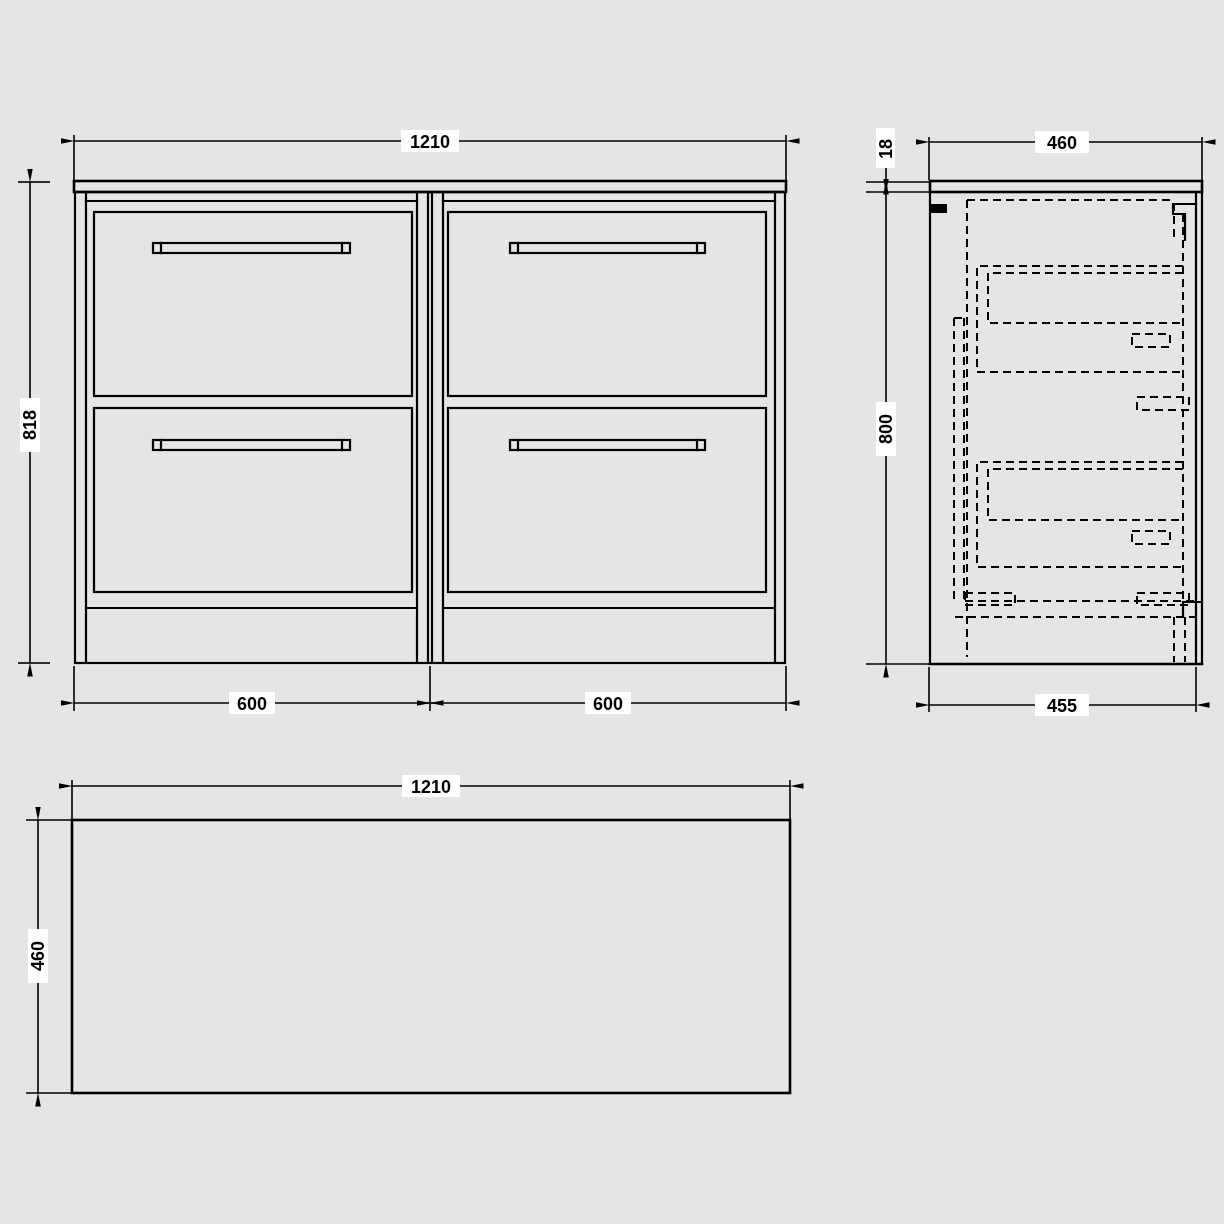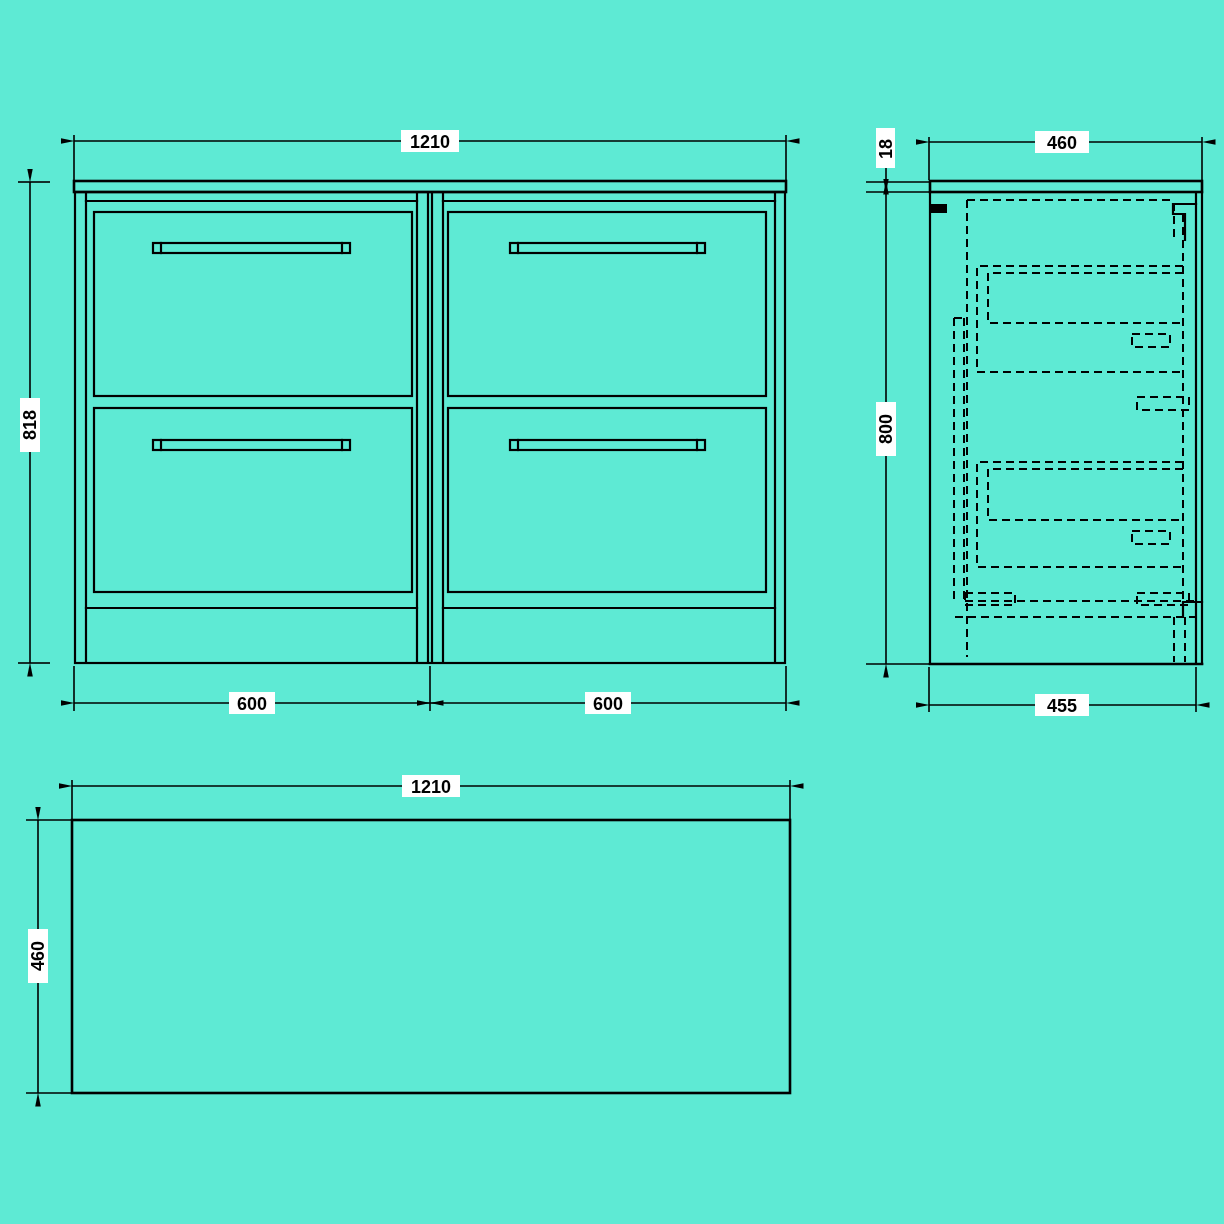--- a/index.html
+++ b/index.html
@@ -1,16 +1,16 @@
 <!DOCTYPE html>
 <html><head>
 <meta charset="utf-8">
 <style>
   html,body{margin:0;padding:0;background:#ffffff;}
-  .stage{position:relative;width:1224px;height:1224px;background:#5eead4;overflow:hidden;}
+  .stage{position:relative;width:1224px;height:1224px;background:#e5e5e5;overflow:hidden;}
   svg{display:block;}
   .obj{stroke:#000;stroke-width:2.2;fill:none;stroke-linecap:square;}
   .objthick{stroke:#000;stroke-width:2.6;fill:none;stroke-linecap:square;}
   .dim{stroke:#000;stroke-width:1.6;fill:none;stroke-linecap:butt;}
   .dash{stroke:#000;stroke-width:2;fill:none;stroke-dasharray:8 5;stroke-linecap:butt;}
   .solidfill{fill:#000;stroke:none;}
   .bg{fill:#fff;stroke:none;}
   .dimtxt{font-family:"Liberation Sans",sans-serif;font-weight:bold;font-size:18px;fill:#000;text-anchor:middle;}
 </style>
 </head>

